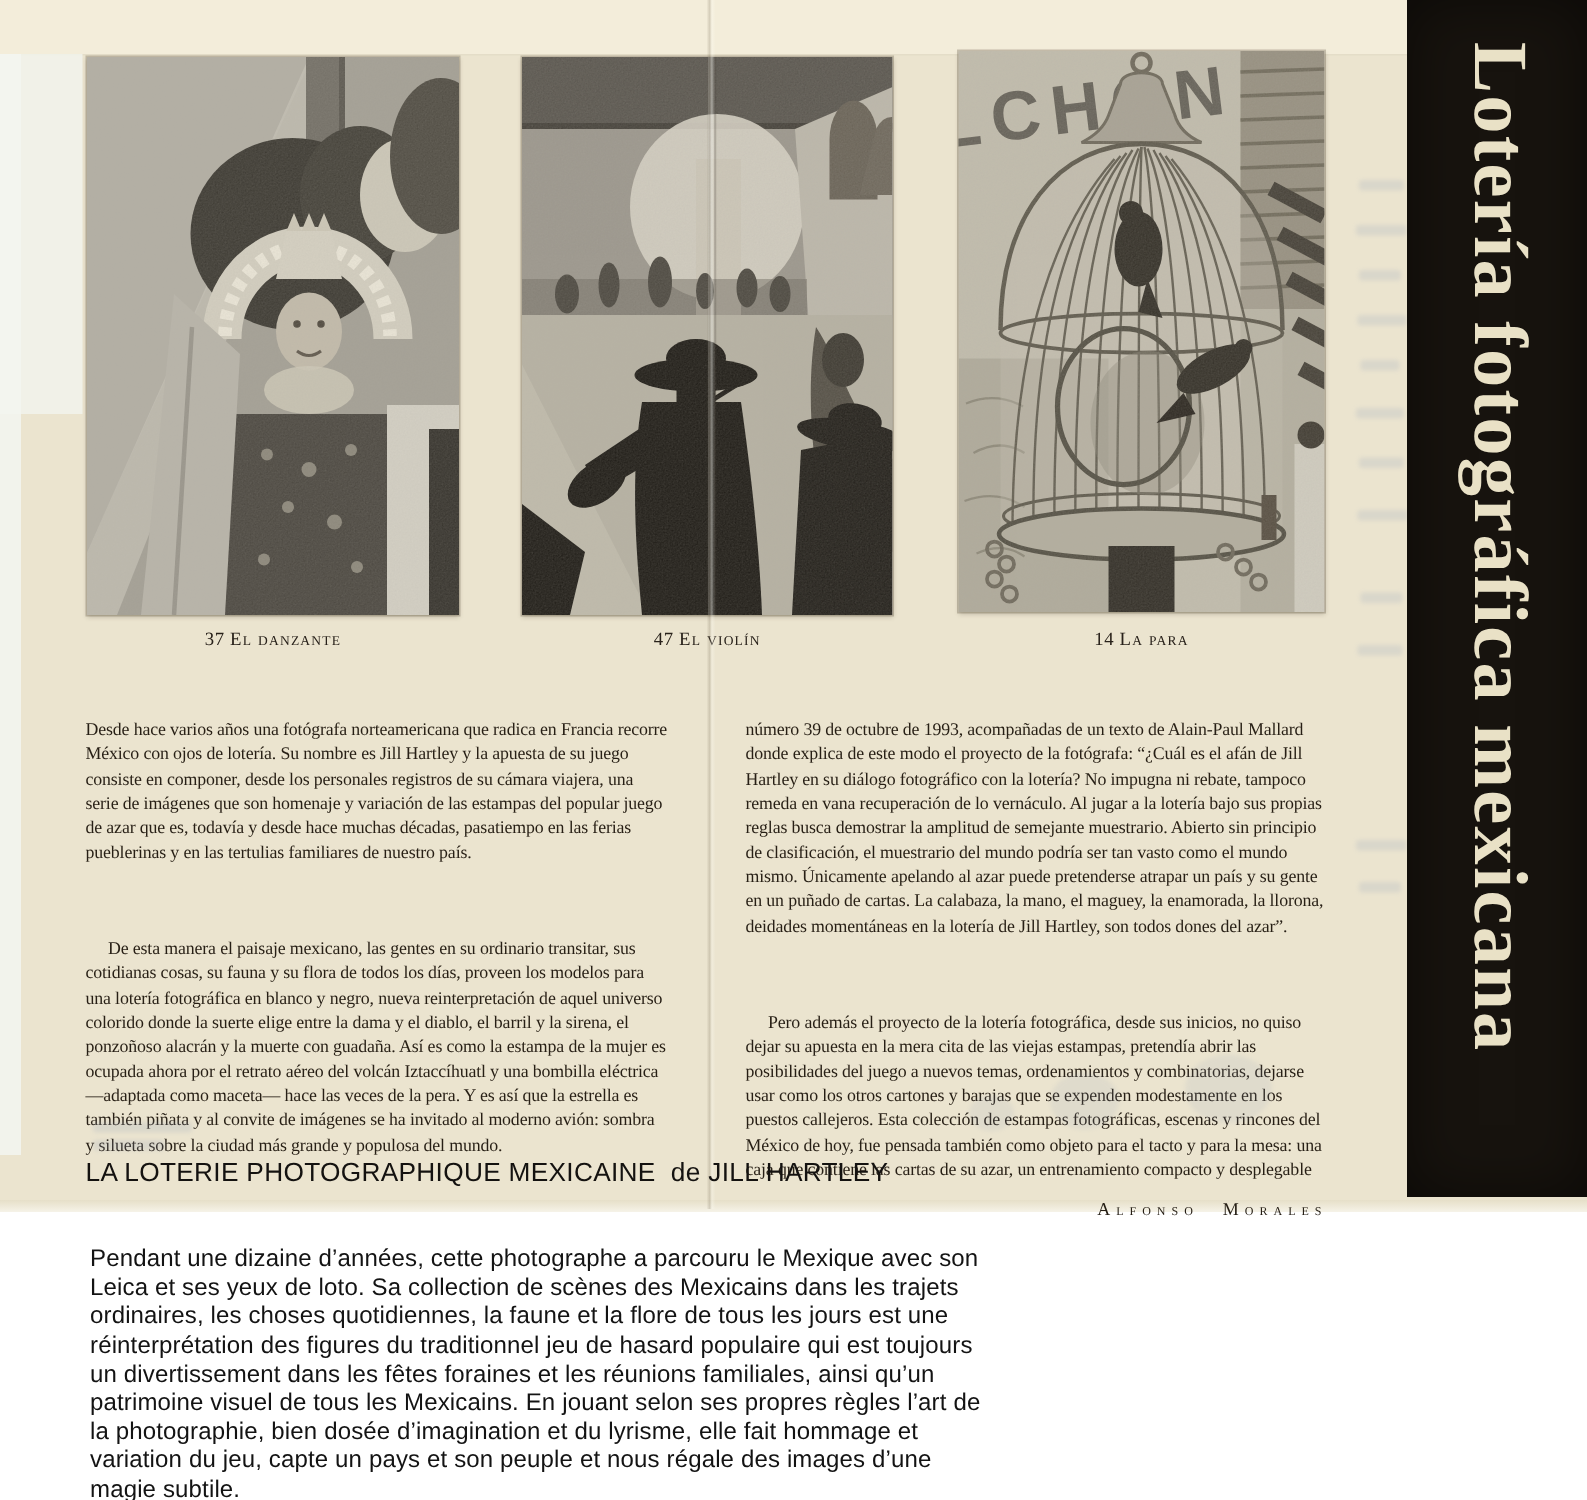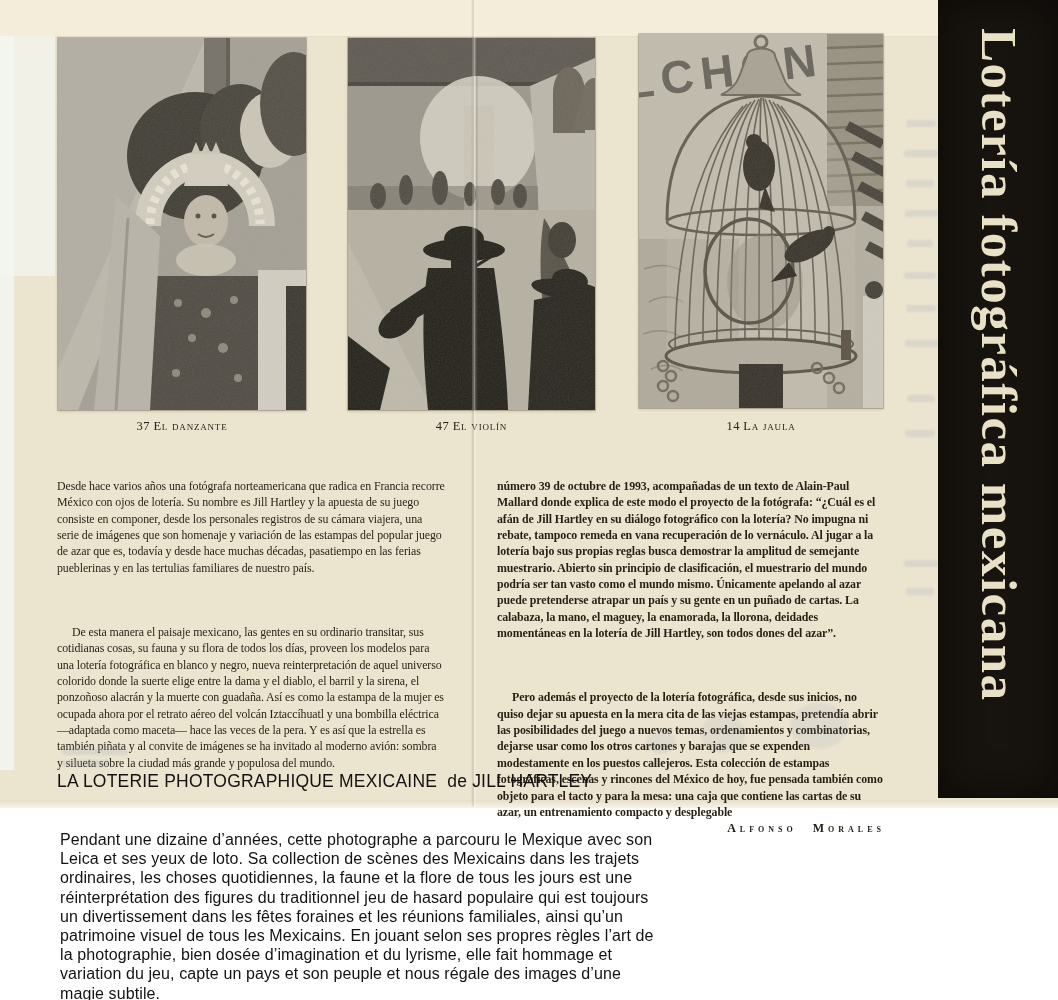--- a/index.html
+++ b/index.html
@@ -43,25 +43,25 @@
   }
   .cap-1 { left:58px;  width:248px; }
   .cap-2 { left:348px; width:247px; }
   .cap-3 { left:639px; width:244px; }
   .caption .sc { font-variant:small-caps; letter-spacing:.8px;margin-top:16px; }
 
   
   .col { top:478px; width:388px; color:#271f15; font-size:11.9px; line-height:16.35px;
          letter-spacing:-.1px; text-align:left; }
   .col-left  { left:57px; }
-  .col-right { left:497px;font-weight:bold; }
+  .col-right { left:497px; }
   .col p { margin:0; }
   .col p.indent { text-indent:15px;margin-top:48px; }
   .byline {
-    text-align:right; font-variant:small-caps;
+    margin-top:10px; text-align:right; font-variant:small-caps;
     font-size:12px; letter-spacing:4px; word-spacing:9px; color:#241d14;
   }
 
   
   .spine { left:938px; top:0; width:120px; height:798px; background:#17130e; z-index:20;
            box-shadow:inset 0 0 40px rgba(0,0,0,.5); }
   .spine-rot {
     left:1058px; top:0; width:798px; height:120px; z-index:21;
     transform:rotate(90deg); transform-origin:0 0; overflow:hidden;
   }
@@ -277,21 +277,21 @@
 <div class="abs caption cap-1">
   <span>37</span>
   <span class="sc">El danzante</span>
 </div>
 <div class="abs caption cap-2">
   <span>47</span>
   <span class="sc">El violín</span>
 </div>
 <div class="abs caption cap-3">
   <span>14</span>
-  <span class="sc">La jaula</span>
+  <span class="sc">La para</span>
 </div>
 
 <div class="abs col col-left">
   <p>Desde hace varios años una fotógrafa norteamericana que radica en Francia recorre México con ojos de lotería. Su nombre es Jill Hartley y la apuesta de su juego consiste en componer, desde los personales registros de su cámara viajera, una serie de imágenes que son homenaje y variación de las estampas del popular juego de azar que es, todavía y desde hace muchas décadas, pasatiempo en las ferias pueblerinas y en las tertulias familiares de nuestro país.</p>
   <p class="indent">De esta manera el paisaje mexicano, las gentes en su ordinario transitar, sus cotidianas cosas, su fauna y su flora de todos los días, proveen los modelos para una lotería fotográfica en blanco y negro, nueva reinterpretación de aquel universo colorido donde la suerte elige entre la dama y el diablo, el barril y la sirena, el ponzoñoso alacrán y la muerte con guadaña. Así es como la estampa de la mujer es ocupada ahora por el retrato aéreo del volcán Iztaccíhuatl y una bombilla eléctrica —adaptada como maceta— hace las veces de la pera. Y es así que la estrella es también piñata y al convite de imágenes se ha invitado al moderno avión: sombra y silueta sobre la ciudad más grande y populosa del mundo.</p>
 </div>
 <div class="abs col col-right">
   <p>número 39 de octubre de 1993, acompañadas de un texto de Alain-Paul Mallard donde explica de este modo el proyecto de la fotógrafa: “¿Cuál es el afán de Jill Hartley en su diálogo fotográfico con la lotería? No impugna ni rebate, tampoco remeda en vana recuperación de lo vernáculo. Al jugar a la lotería bajo sus propias reglas busca demostrar la amplitud de semejante muestrario. Abierto sin principio de clasificación, el muestrario del mundo podría ser tan vasto como el mundo mismo. Únicamente apelando al azar puede pretenderse atrapar un país y su gente en un puñado de cartas. La calabaza, la mano, el maguey, la enamorada, la llorona, deidades momentáneas en la lotería de Jill Hartley, son todos dones del azar”.</p>
   <p class="indent">Pero además el proyecto de la lotería fotográfica, desde sus inicios, no quiso dejar su apuesta en la mera cita de las viejas estampas, pretendía abrir las posibilidades del juego a nuevos temas, ordenamientos y combinatorias, dejarse usar como los otros cartones y barajas que se expenden modestamente en los puestos callejeros. Esta colección de estampas fotográficas, escenas y rincones del México de hoy, fue pensada también como objeto para el tacto y para la mesa: una caja que contiene las cartas de su azar, un entrenamiento compacto y desplegable</p>
   <div class="byline">Alfonso Morales</div>

